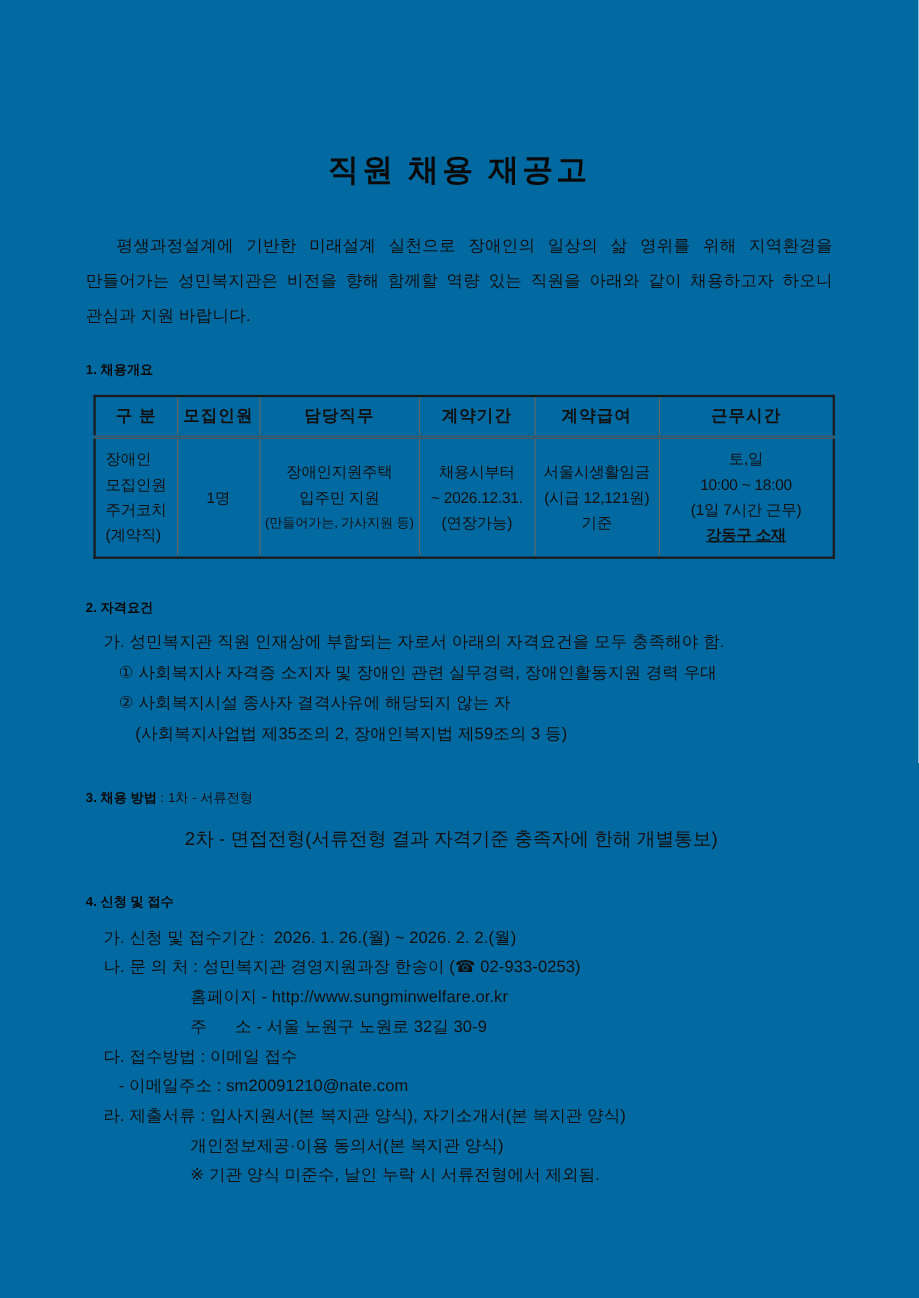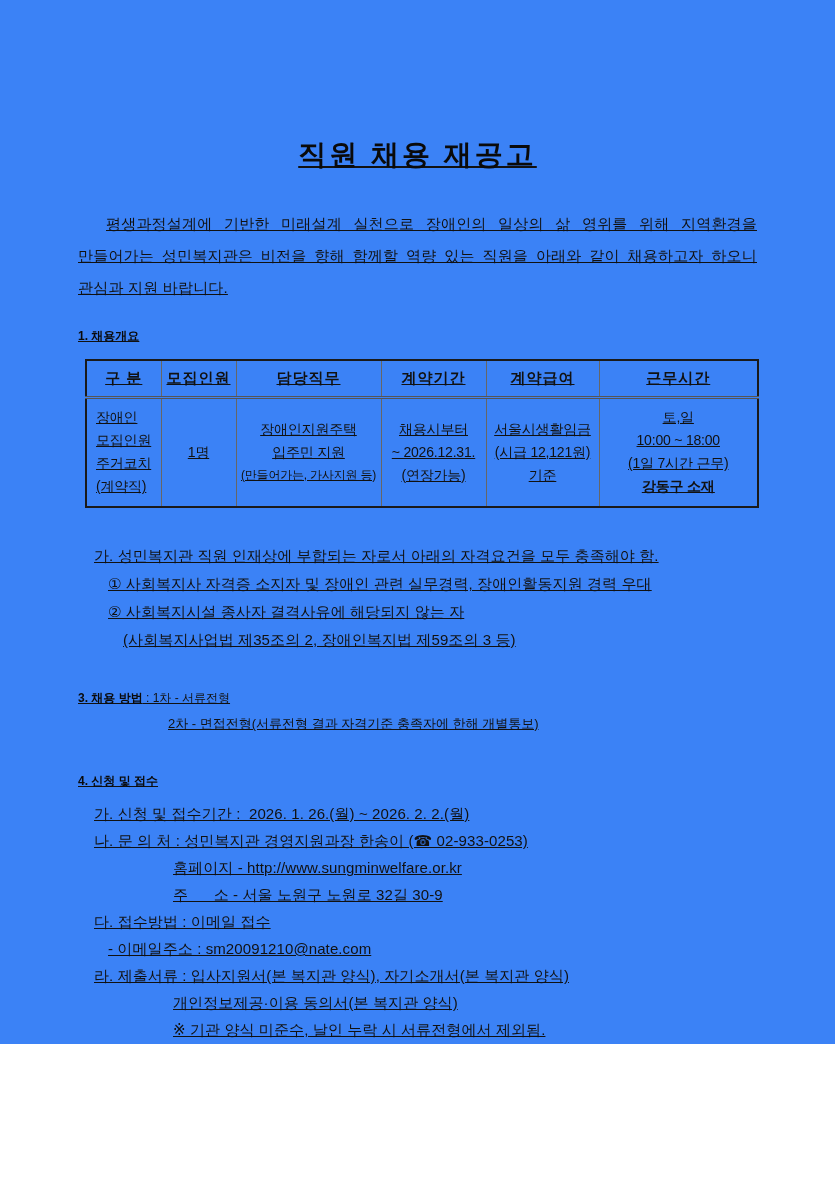--- a/index.html
+++ b/index.html
@@ -4,24 +4,23 @@
 <style>
   * { margin: 0; padding: 0; box-sizing: border-box; }
   html, body { background: #ffffff; }
   body {
     width: 835px; height: 1180px;
     font-family: "Liberation Sans", "DejaVu Sans", sans-serif;
     color: #111111;
   }
   .page {
     position: relative;
-    width: 835px; height: 1044px;
-    background: #3b82f6;
+    width: 835px; height: 1180px;
+    background: #0369a1;
     overflow: hidden;
-    text-decoration: underline;
   }
   .content {
     padding: 138px 78px 0 78px;
   }
   .doc-title {
     font-size: 28px;
     font-weight: bold;
     text-align: center;
     letter-spacing: 3px;
     color: #0a0a0a;
@@ -93,23 +92,23 @@
   }
   .ind1 { padding-left: 16px; }
   .ind2 { padding-left: 30px; }
   .ind3 { padding-left: 95px; }
   .ind-paren { padding-left: 45px; }
   .sec3 { margin-top: 32px; }
   .sec3 .row1 { font-size: 15px; line-height: 22px; }
   .sec3 .row1 .section-heading { display: inline; }
   .sec3 .rest { font-size: 12px; white-space: pre-wrap; }
   .sec3 .row2 {
-    margin-top: 4px;
+    margin-top: 16px;
     padding-left: 90px;
-    font-size: 13px;
+    font-size: 17px;
     line-height: 22px;
     white-space: pre-wrap;
     word-break: keep-all;
   }
   .sec4 { margin-top: 36px; }
   .sec4 .lines { margin-top: 9px; }
   .sec4 .line { line-height: 27px; }
 </style>
 </head>
 <body>
@@ -173,20 +172,21 @@
               <div class="cell-line">10:00 ~ 18:00</div>
               <div class="cell-line">(1일 7시간 근무)</div>
               <div class="cell-line loc">강동구 소재</div>
             </td>
           </tr>
         </tbody>
       </table>
     </div>
 
     <div class="sec2">
+      <div class="section-heading">2. 자격요건</div>
       <div class="items">
         <div class="line ind1">가. 성민복지관 직원 인재상에 부합되는 자로서 아래의 자격요건을 모두 충족해야 함.</div>
         <div class="line ind2">① 사회복지사 자격증 소지자 및 장애인 관련 실무경력, 장애인활동지원 경력 우대</div>
         <div class="line ind2">② 사회복지시설 종사자 결격사유에 해당되지 않는 자</div>
         <div class="line ind-paren">(사회복지사업법 제35조의 2, 장애인복지법 제59조의 3 등)</div>
       </div>
     </div>
 
     <div class="sec3">
       <div class="row1">

